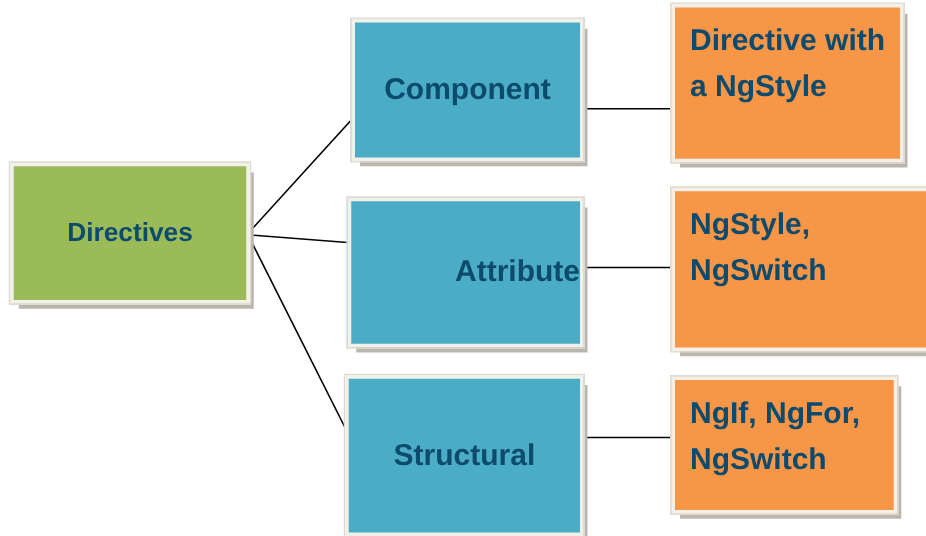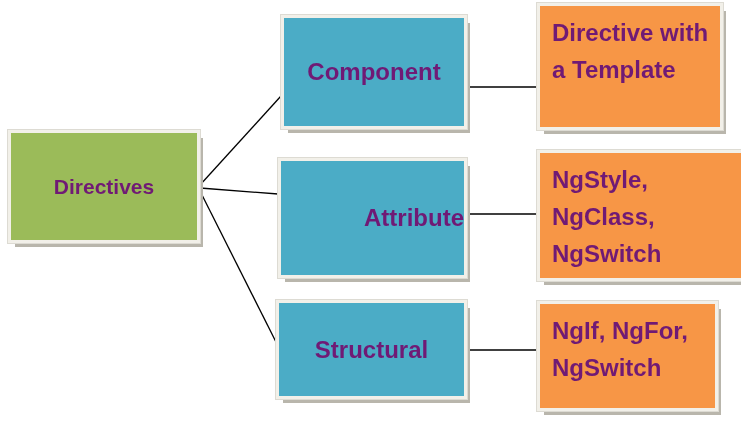--- a/index.html
+++ b/index.html
@@ -21,40 +21,40 @@
     width: 741px;
     height: 429px;
     pointer-events: none;
   }
   .node {
     position: absolute;
     box-sizing: border-box;
     border: 3px solid #f2f0e9;
     outline: 1px solid #dddbd3;
     box-shadow: 5px 6px 0 -2px #b9b6ac;
-    color: #701a75;
+    color: #0c4a6e;
     font-weight: 700;
     font-size: 24px;
   }
   .center-label {
     display: flex;
     align-items: center;
     justify-content: center;
     text-align: center;
   }
   .root-node {
     left: 8px; top: 130px;
     width: 192px; height: 113px;
     background: #9BBB59;
     font-size: 21px;
   }
   .cat-node { background: #4BACC6; }
   .cat-component  { left: 281px; top: 15px;  width: 186px; height: 114px; }
   .cat-attribute  { left: 278px; top: 158px; width: 189px; height: 120px; justify-content: flex-end; }
-  .cat-structural { left: 276px; top: 300px; width: 191px; height: 99px; }
+  .cat-structural { left: 276px; top: 300px; width: 191px; height: 129px; }
   .detail-node {
     background: #F79646;
     padding: 8px 4px 8px 12px;
   }
   .detail-1 { left: 537px; top: 3px;   width: 186px; height: 127px; }
   .detail-2 { left: 537px; top: 150px; width: 210px; height: 131px; }
   .detail-3 { left: 537px; top: 301px; width: 181px; height: 110px; }
   .dline {
     line-height: 37px;
     white-space: nowrap;
@@ -86,26 +86,25 @@
   <div class="node cat-node cat-attribute center-label">
     <span>Attribute</span>
   </div>
 
   <div class="node cat-node cat-structural center-label">
     <span>Structural</span>
   </div>
 
   <div class="node detail-node detail-1">
     <div class="dline">Directive with</div>
-    <div class="dline">a Template</div>
+    <div class="dline">a NgStyle</div>
   </div>
 
   <div class="node detail-node detail-2">
     <div class="dline">NgStyle,</div>
-    <div class="dline">NgClass,</div>
     <div class="dline">NgSwitch</div>
   </div>
 
   <div class="node detail-node detail-3">
     <div class="dline">NgIf, NgFor,</div>
     <div class="dline">NgSwitch</div>
   </div>
 
 </div>
 

